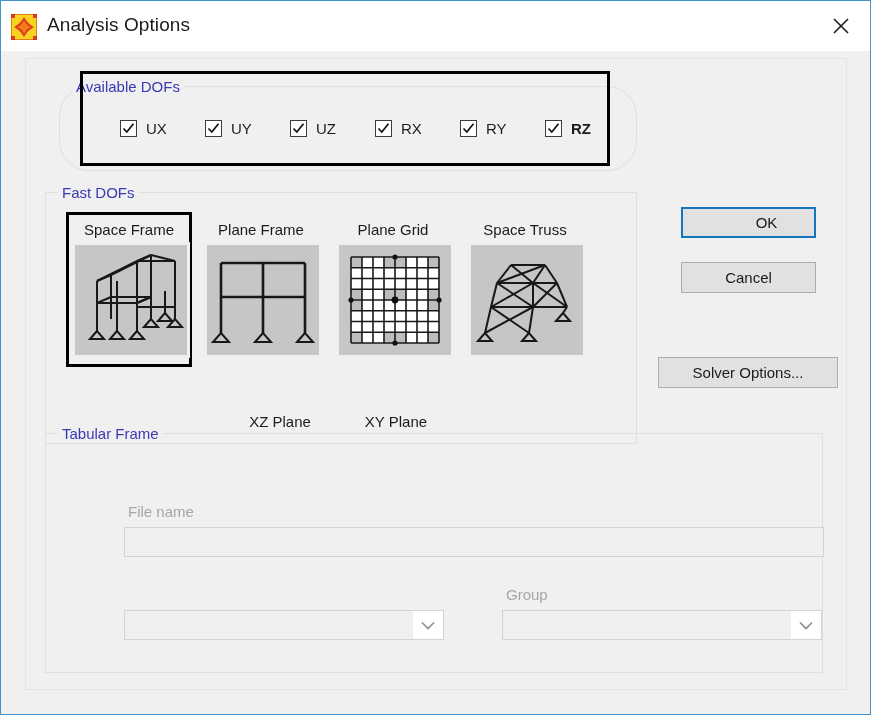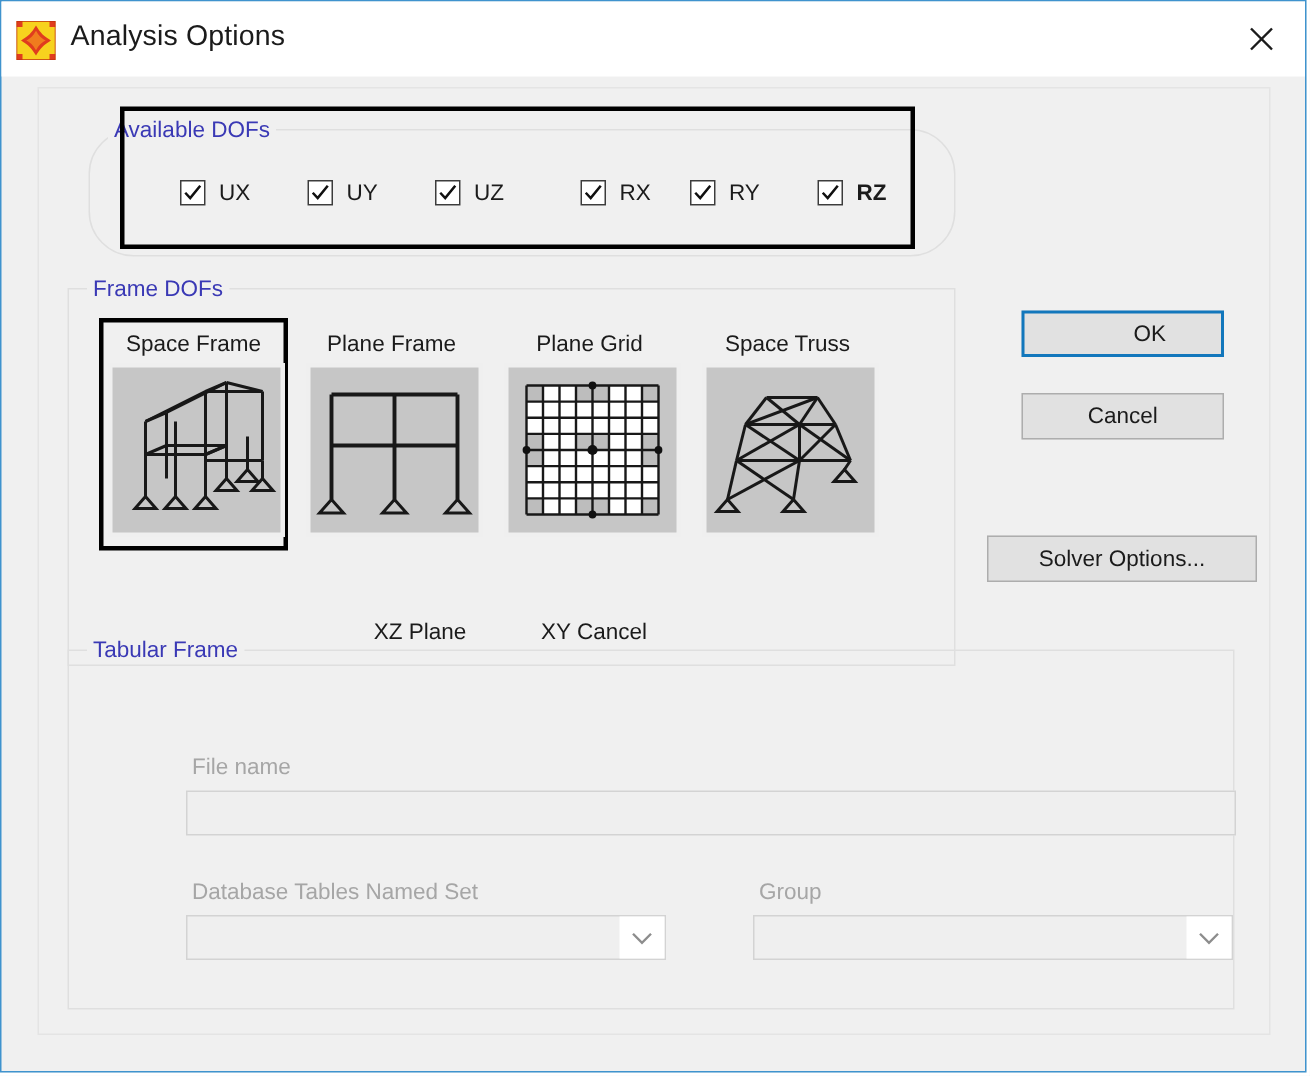--- a/index.html
+++ b/index.html
@@ -339,21 +339,21 @@
 
         <div class="dof-item" style="left:230px;">
           <span class="cbox">
             <svg width="13" height="13" viewBox="0 0 13 13">
                 <polyline points="1.5,6.5 4.8,10 11.5,1.8" fill="none" stroke="#101010" stroke-width="1.7"></polyline>
               </svg>
           </span>
           <span class="dof-label">UZ</span>
         </div>
 
-        <div class="dof-item" style="left:315px;margin-left:12px;">
+        <div class="dof-item" style="left:315px;">
           <span class="cbox">
             <svg width="13" height="13" viewBox="0 0 13 13">
                 <polyline points="1.5,6.5 4.8,10 11.5,1.8" fill="none" stroke="#101010" stroke-width="1.7"></polyline>
               </svg>
           </span>
           <span class="dof-label">RX</span>
         </div>
 
         <div class="dof-item" style="left:400px;">
           <span class="cbox">
@@ -371,21 +371,21 @@
               </svg>
           </span>
           <span class="dof-label">RZ</span>
         </div>
 
       </div>
     </div>
     <div id="annot-available" class="annot-box"></div>
 
     <div id="grp-fast" class="groupbox">
-      <span class="group-label">Frame DOFs</span>
+      <span class="group-label">Fast DOFs</span>
 
       <div class="tile selected" style="left:20px;">
         <div class="tile-title">Space Frame</div>
         <div class="tile-img">
           <svg width="112" height="110" viewBox="0 0 112 110">
             <g stroke="#181818" stroke-width="2" fill="none">
 
               <path d="M22,36 L62,16 L100,16"></path>
               <path d="M22,36 L22,80"></path>
               <path d="M62,16 L62,62"></path>
@@ -496,21 +496,21 @@
             </g>
             <g fill="#111111">
               <circle cx="56" cy="55" r="3.4"></circle>
               <circle cx="12" cy="55" r="2.6"></circle>
               <circle cx="100" cy="55" r="2.6"></circle>
               <circle cx="56" cy="12" r="2.6"></circle>
               <circle cx="56" cy="98" r="2.6"></circle>
             </g>
           </svg>
         </div>
-        <div class="plane-caption" style="left:0;">XY Cancel</div>
+        <div class="plane-caption" style="left:0;">XY Plane</div>
       </div>
 
       <div class="tile" style="left:416px;">
         <div class="tile-title">Space Truss</div>
         <div class="tile-img">
           <svg width="112" height="110" viewBox="0 0 112 110">
             <g stroke="#181818" stroke-width="2" fill="none">
 
               <path d="M40,20 L74,20"></path>
               <path d="M26,38 L40,20"></path>
@@ -550,21 +550,20 @@
     <div id="btn-cancel" class="btn">Cancel</div>
     <div id="btn-solver" class="btn">Solver Options...</div>
 
     <div id="grp-tabular" class="groupbox">
       <span class="group-label">Tabular Frame</span>
 
 
       <div id="lbl-filename" class="fld-label">File name</div>
       <div id="inp-filename" class="txtinput"></div>
 
-      <div id="lbl-dbset" class="fld-label">Database Tables Named Set</div>
       <div id="cmb-dbset" class="combo">
         <span class="combo-text"></span>
         <span class="combo-arrow">
           <svg width="14" height="9" viewBox="0 0 14 9">
               <polyline points="1,1.5 7,7.5 13,1.5" fill="none" stroke="#8d8d8d" stroke-width="1.6"></polyline>
             </svg>
         </span>
       </div>
 
       <div id="lbl-group" class="fld-label">Group</div>

